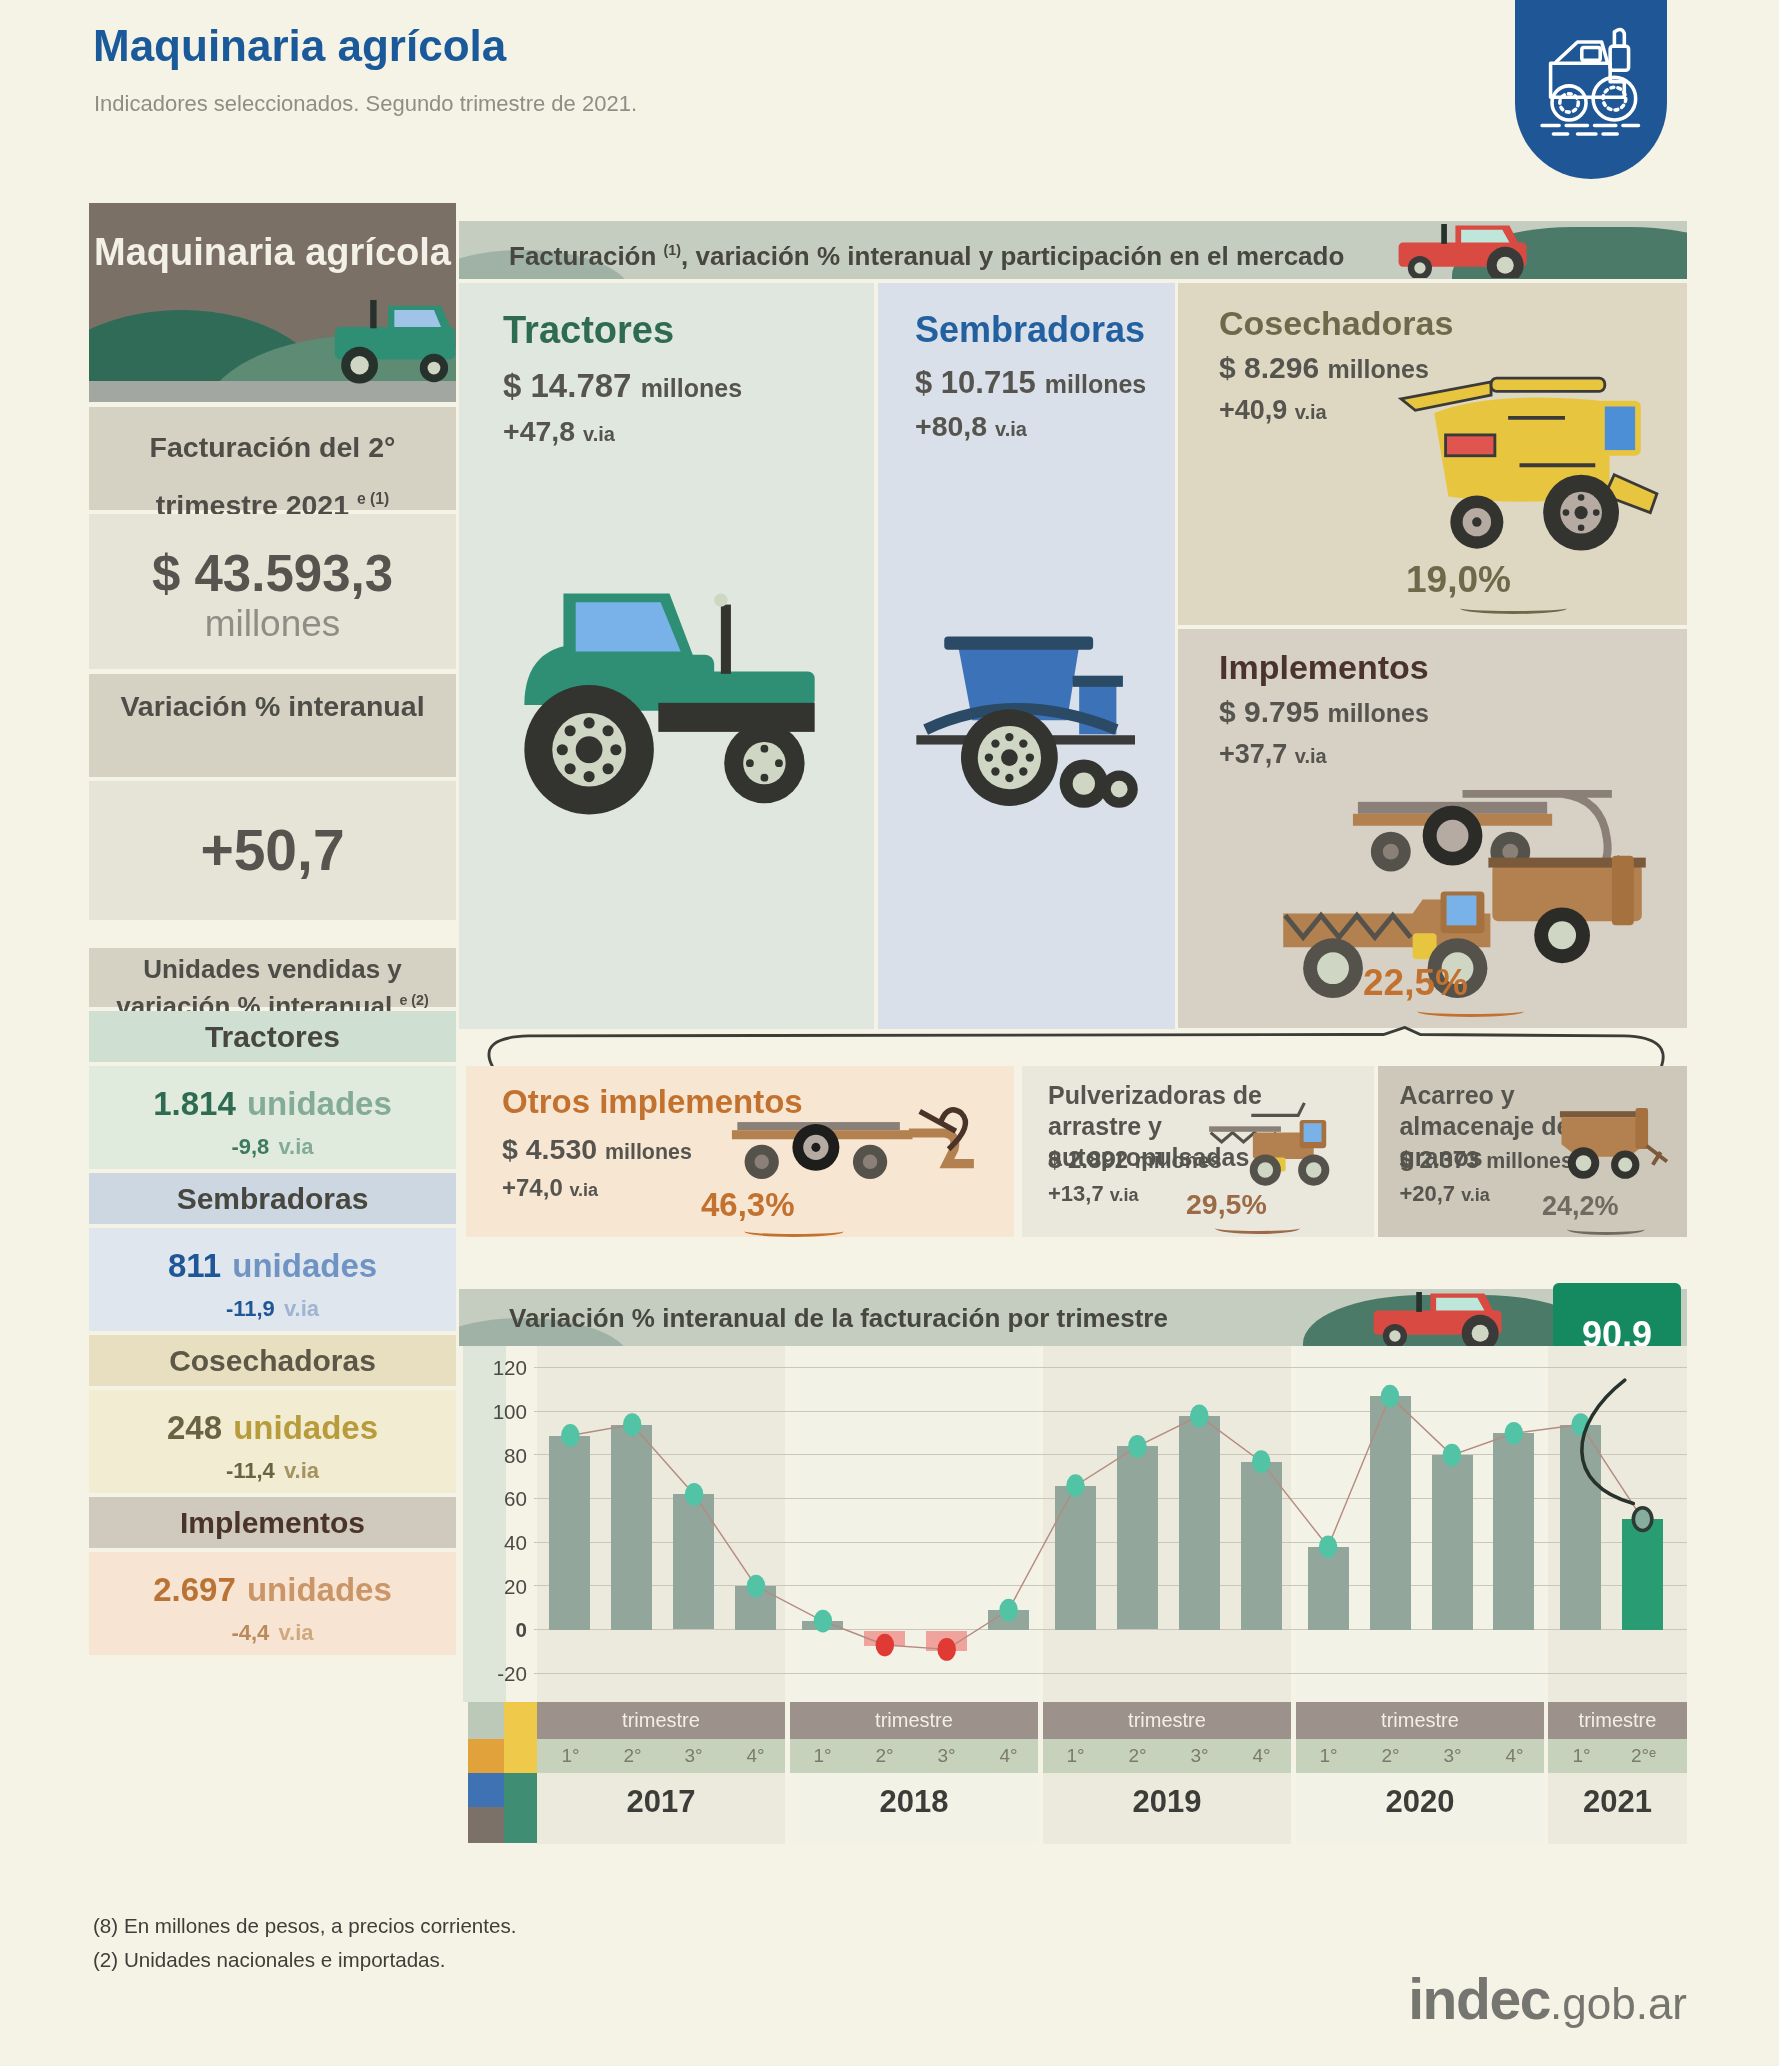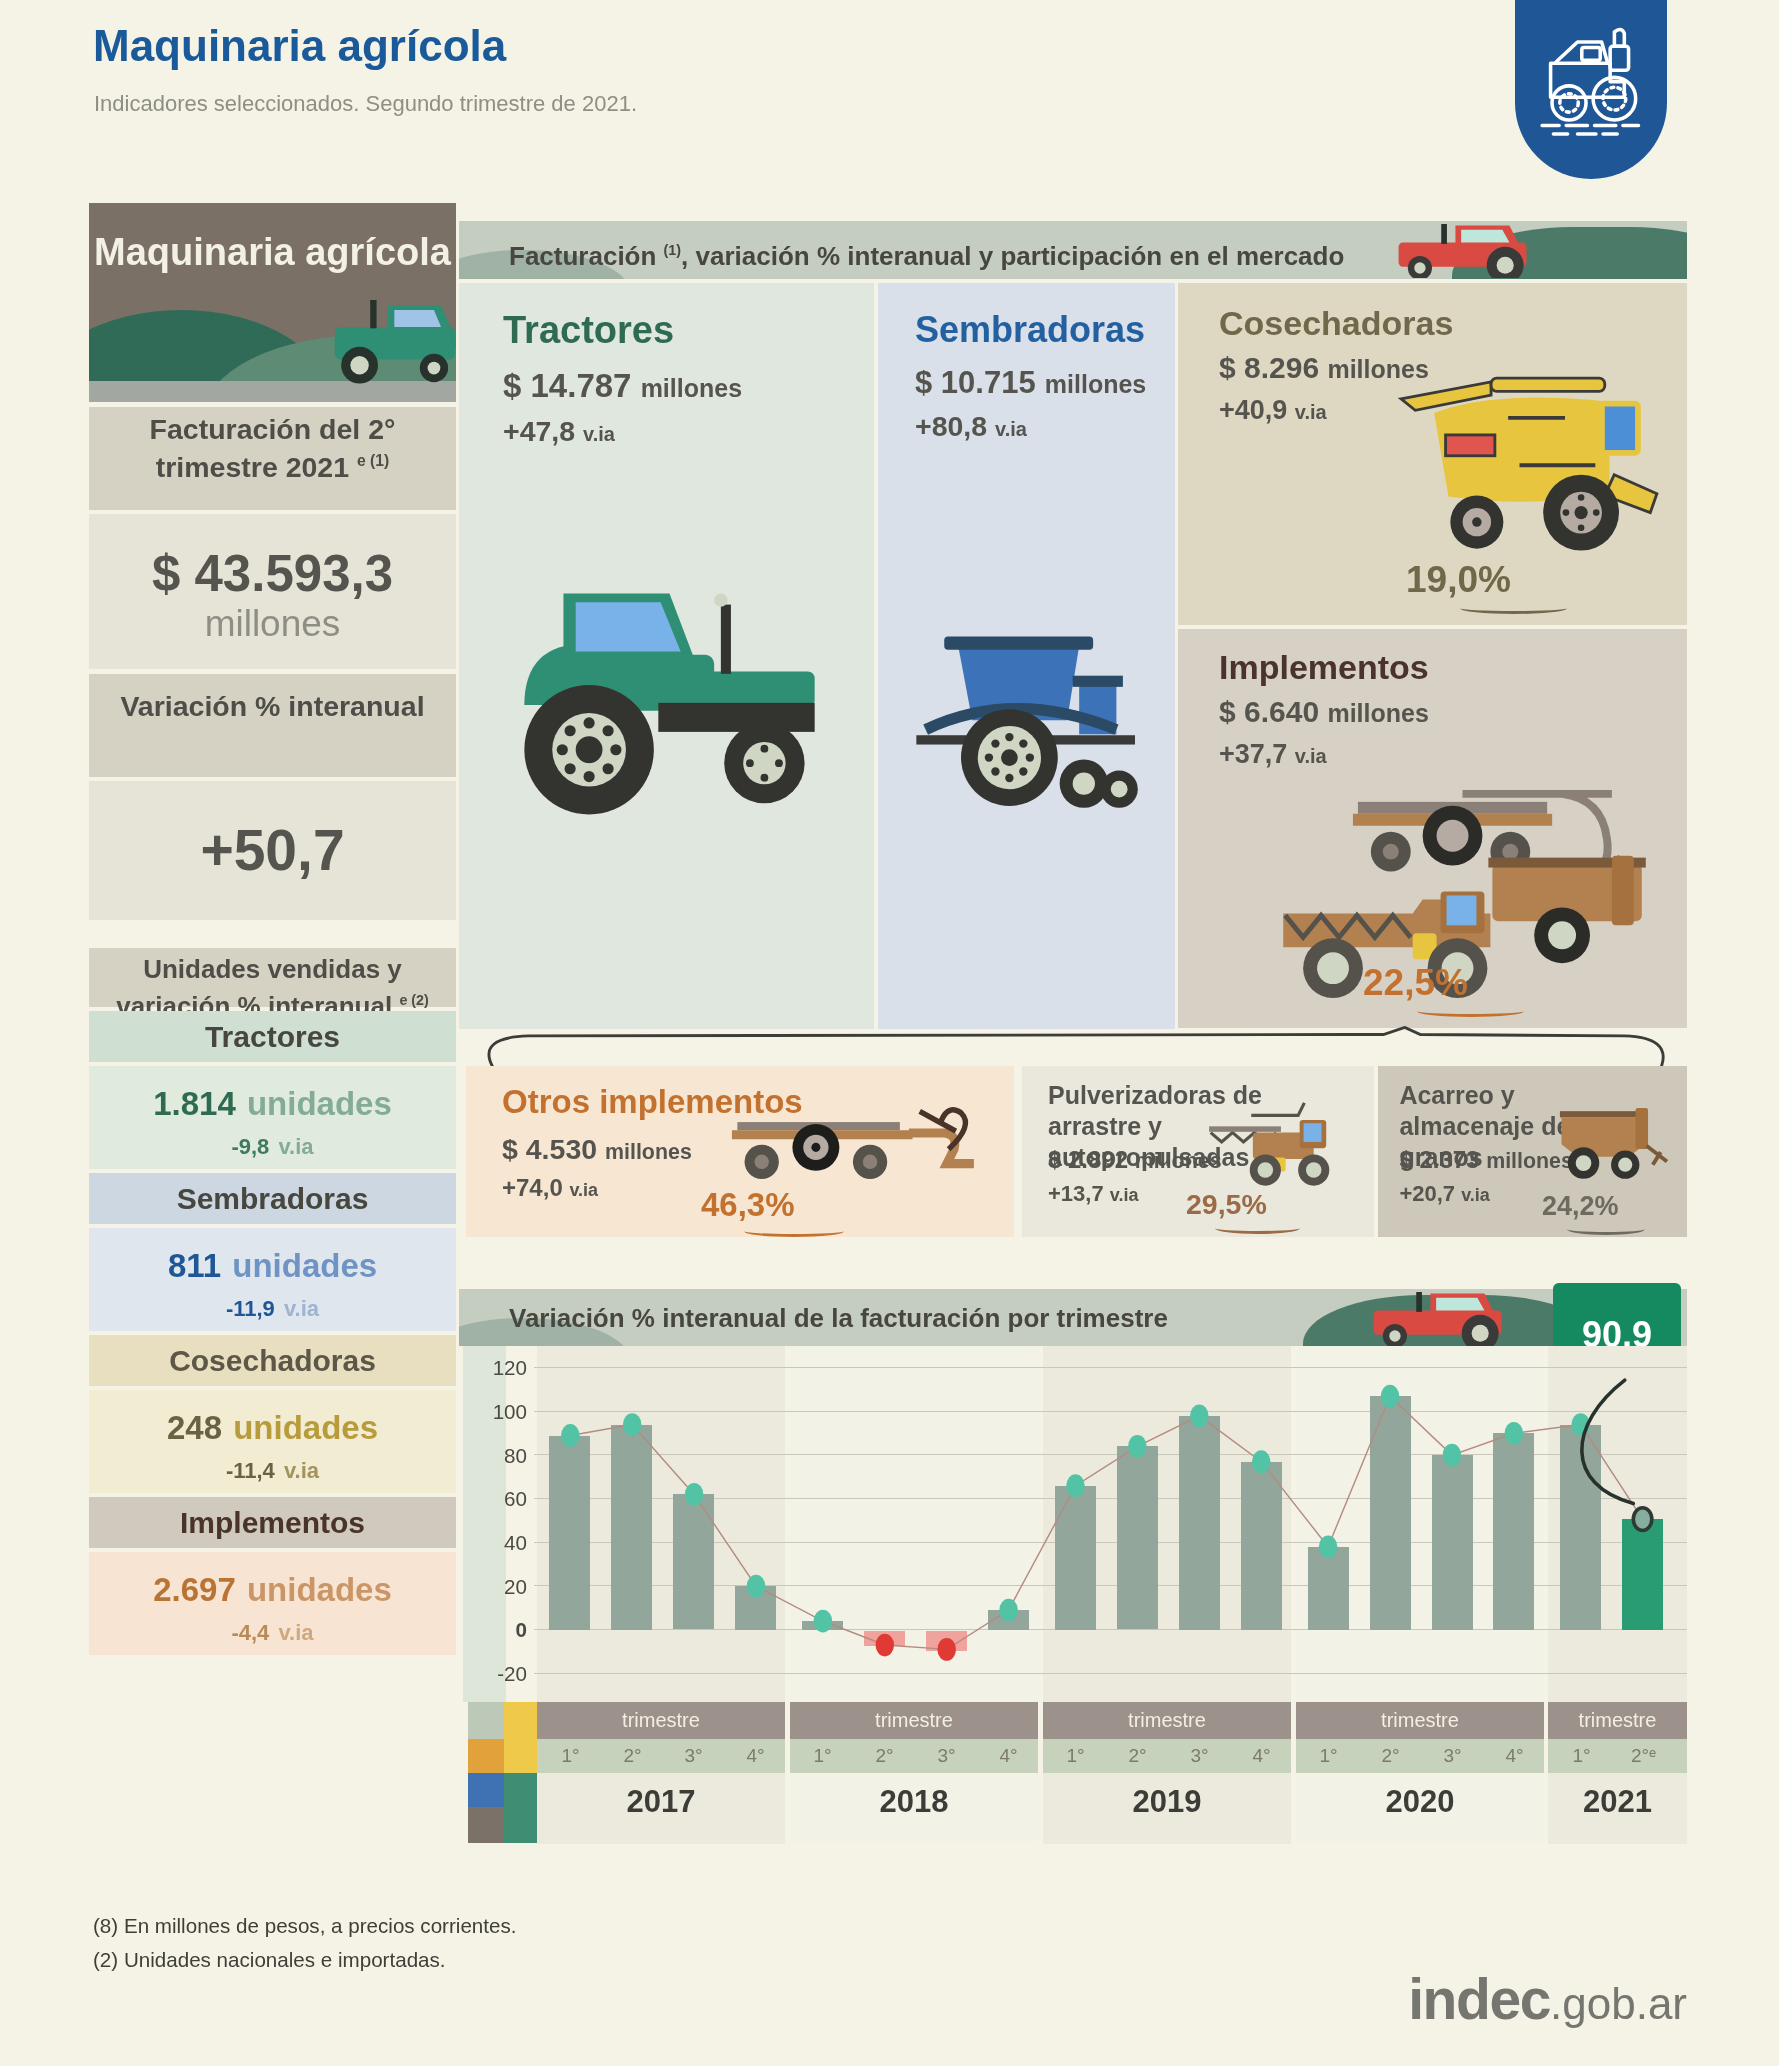--- a/index.html
+++ b/index.html
@@ -21,21 +21,21 @@
   .sidebar{position:absolute;left:89px;top:203px;width:367px;}
   .side-hero{position:relative;height:199px;background:#7b7065;overflow:hidden;margin-bottom:5px;}
   .hero-hill1{position:absolute;left:-57px;top:107px;width:299px;height:185px;border-radius:50%;background:#2f6b57;}
   .hero-hill2{position:absolute;left:114px;top:132px;width:328px;height:164px;border-radius:50%;background:#5d8b74;}
   .hero-road{position:absolute;left:0;bottom:0;width:100%;height:21.4px;background:#a2a7a1;}
   .hero-title{position:absolute;left:0;top:27px;width:100%;text-align:center;color:#f3f1e7;
               font-size:38px;font-weight:bold;line-height:44px;}
   .side-band{position:relative;background:#d5d2c4;margin-bottom:4.3px;text-align:center;
              font-weight:bold;color:#4e4d47;}
   .side-light{position:relative;background:#e5e4d6;margin-bottom:4.3px;text-align:center;}
-  .billing-band{height:103px;font-size:28.5px;line-height:32px;padding-top:6px;box-sizing:border-box;}
+  .billing-band{height:103px;font-size:28.5px;line-height:52px;padding-top:14px;box-sizing:border-box;}
   .billing-value{height:155px;}
   .billing-value .big{font-size:51px;font-weight:bold;color:#55544e;padding-top:30px;}
   .billing-value .unit{font-size:37px;color:#8f8e86;}
   .var-band{height:103px;font-size:28.5px;line-height:36px;padding-top:14.2px;box-sizing:border-box;}
   .var-value{height:139px;font-size:57px;font-weight:bold;color:#55544e;line-height:139px;margin-bottom:28px;}
   sup{font-size:55%;}
   .units-header{height:59px;font-size:26px;line-height:31px;padding-top:5.7px;box-sizing:border-box;}
   .unit-head{position:relative;height:51px;margin-bottom:4.3px;text-align:center;font-size:30px;
              font-weight:bold;line-height:51px;}
   .unit-body{position:relative;height:103px;margin-bottom:3.6px;text-align:center;}
@@ -356,21 +356,21 @@
     </svg>
     <div class="share">
       <span>19,0%</span>
       <div class="sw"></div>
     </div>
   </div>
 
   <div class="panel p-impl tex">
     <div class="t">Implementos</div>
     <div class="amount" style="left:41px;top:66px;font-size:30px">
-      <span style="font-size:30px">$ 6.640</span>
+      <span style="font-size:30px">$ 9.795</span>
       <span>millones</span></div>
     <div class="varline" style="left:41px;top:110px;font-size:27px">
       <span style="font-size:27px">+37,7</span>
       <span>v.ia</span></div>
     <svg class="abs" style="left:85px;top:135px" width="399" height="249" viewBox="0 0 400 250">
       <path d="M200 30 h150 M300 30 q40 5 45 45 q5 35 -25 40" stroke="#8a8077" stroke-width="8" fill="none"></path>
       <path d="M355 95 q25 8 18 30" stroke="#4a342a" stroke-width="7" fill="none"></path>
       <rect x="95" y="38" width="190" height="12" fill="#8a8077"></rect>
       <rect x="90" y="50" width="200" height="12" fill="#b3814f"></rect>
       <circle cx="190" cy="72" r="30" fill="#2b2b28"></circle>

